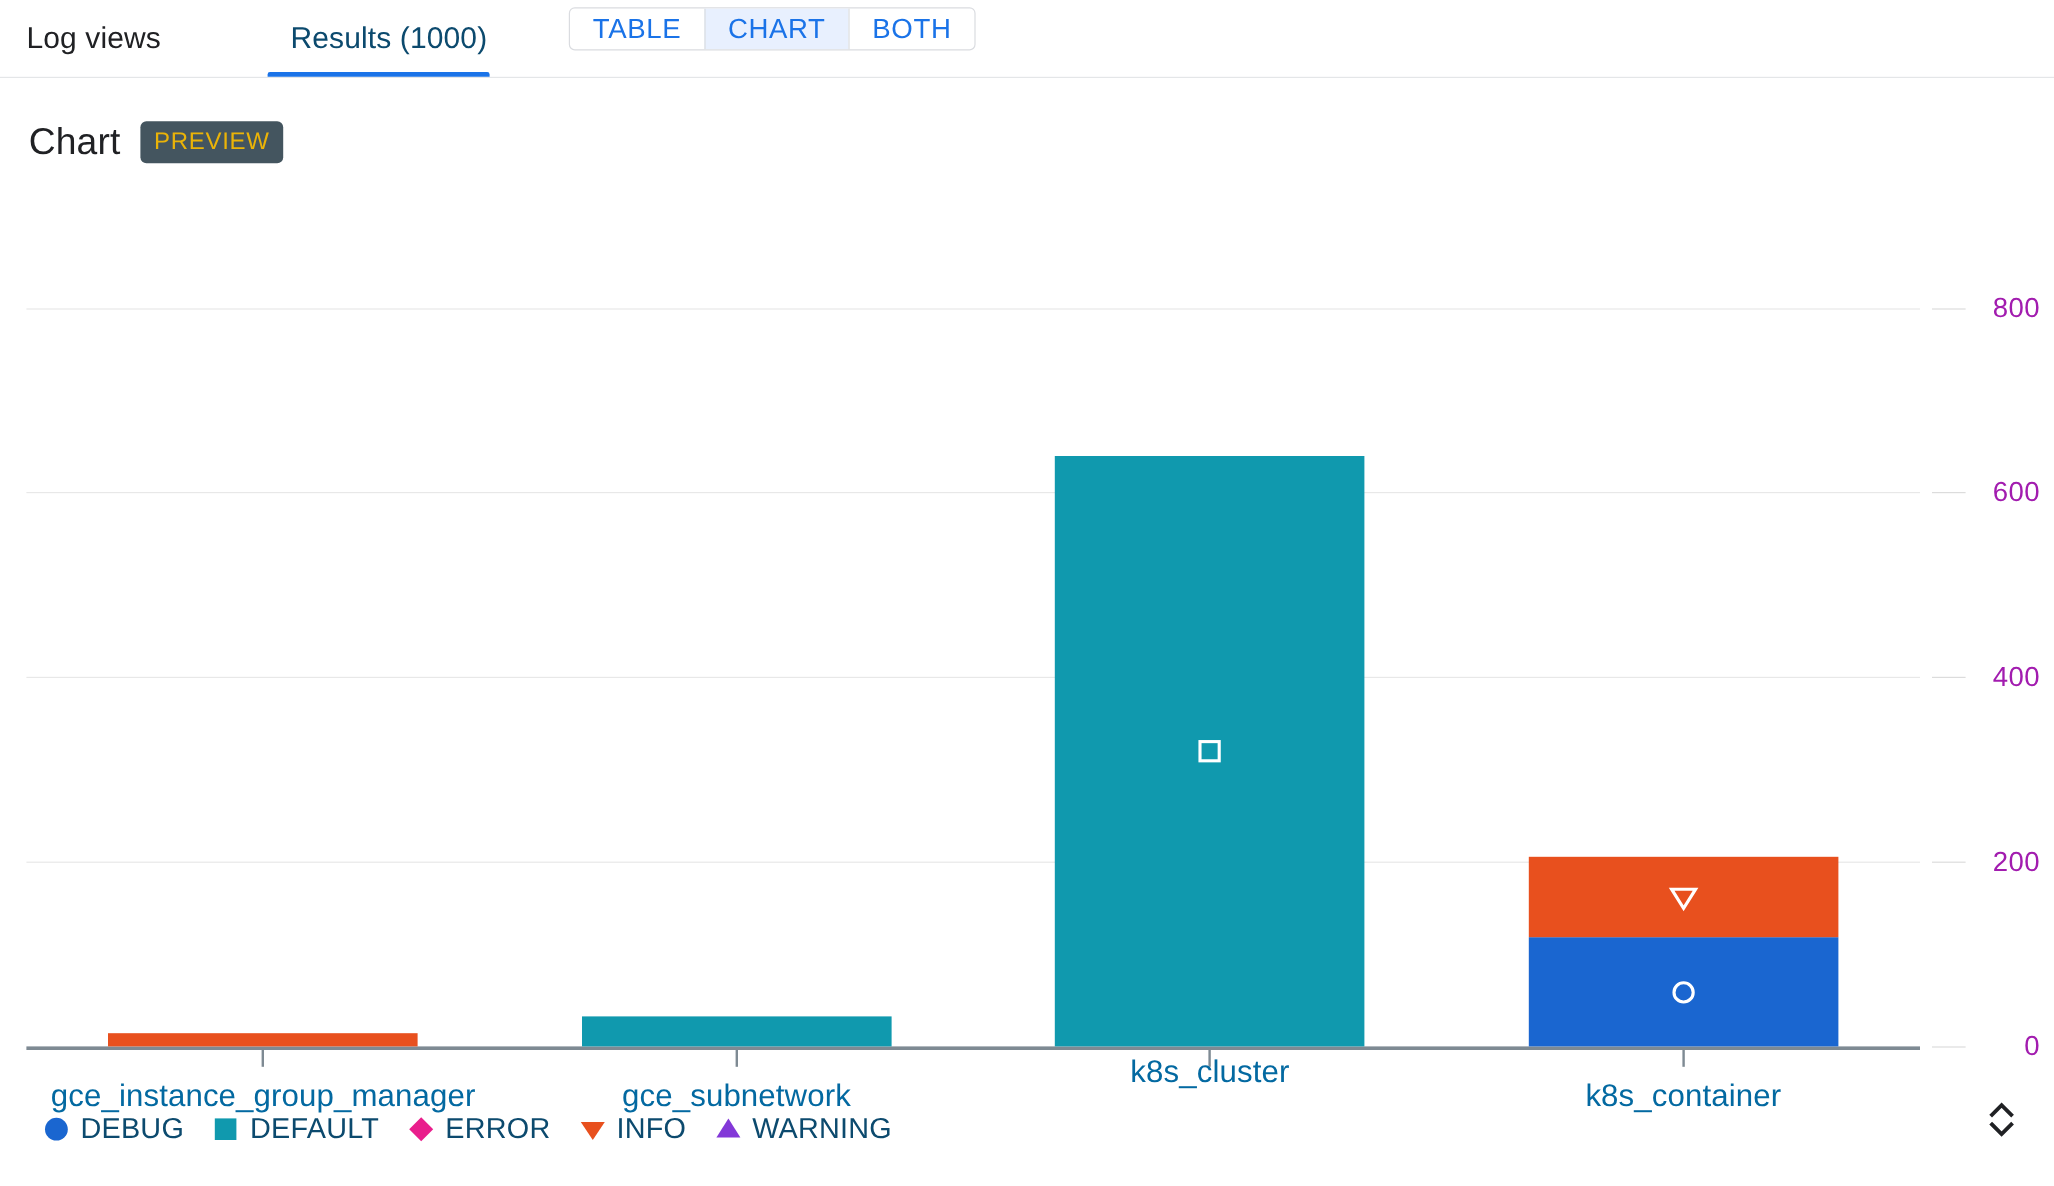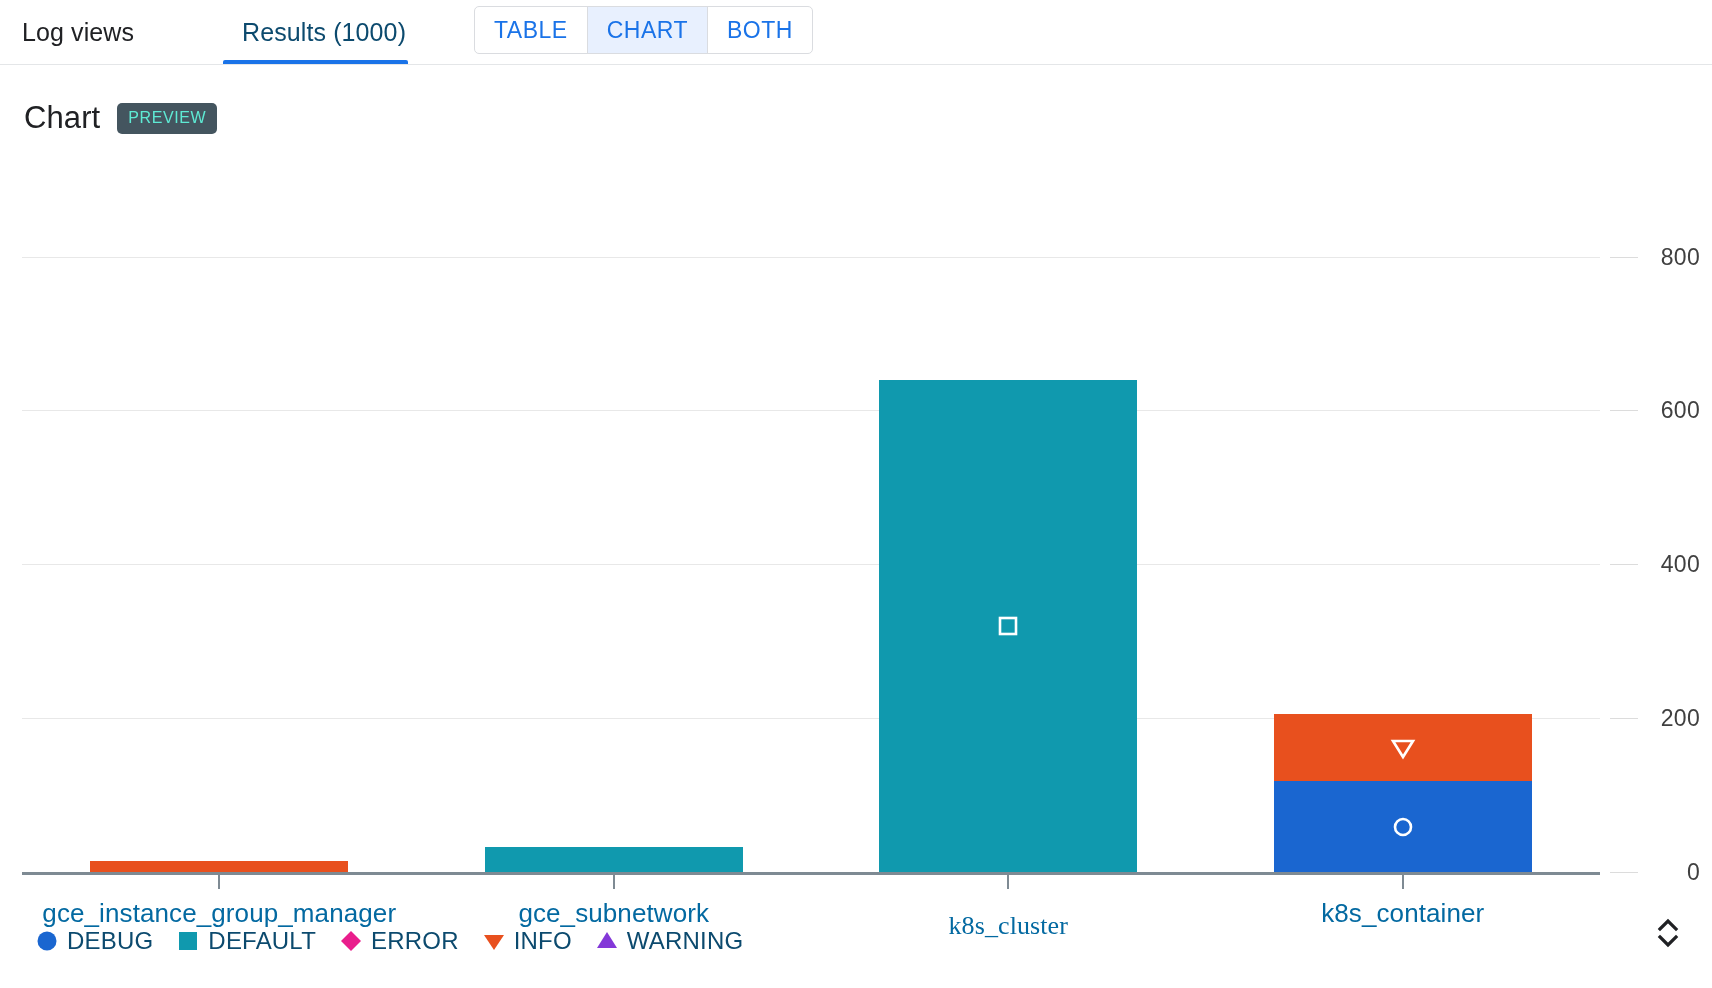--- a/index.html
+++ b/index.html
@@ -36,21 +36,21 @@
     left: 223px; bottom: 0;
     width: 185px; height: 4px;
     background: #1a73e8;
     border-radius: 2px 2px 0 0;
   }
 
   .viewtoggle {
     position: absolute;
     left: 474px; top: 6px;
     display: flex;
-    height: 48px;
+    height: 36px;
     border: 1px solid #dadce0;
     border-radius: 5px;
     overflow: hidden;
     background: #fff;
   }
   .viewtoggle button {
     border: none;
     background: transparent;
     color: #1a73e8;
     font-family: inherit;
@@ -72,22 +72,22 @@
     height: 78px;
   }
   .chart-title {
     font-size: 31px;
     color: #202124;
     font-weight: 400;
     letter-spacing: .1px;
   }
   .preview-badge {
     background: #44555f;
-    color: #5eead4;
-    font-size: 16px;
+    color: #eab308;
+    font-size: 20px;
     letter-spacing: .6px;
     padding: 7px 11px 8px;
     border-radius: 5px;
     line-height: 1;
   }
 
   
   .chart-wrap {
     position: relative;
     width: 1712px;
@@ -110,21 +110,21 @@
   .gridtick {
     position: absolute;
     width: 28px; height: 1px;
     background: #dcdcdc;
     right: -38px;
   }
   .ylabel {
     position: absolute;
     right: -100px;
     font-size: 23px;
-    color: #404040;
+    color: #a21caf;
     transform: translateY(-50%);
     letter-spacing: .3px;
     white-space: nowrap;
   }
   .axis-line {
     position: absolute;
     left: 0; right: 0;
     height: 3px;
     background: #7e8a93;
   }
@@ -226,21 +226,21 @@
       <div class="gridtick" style="top: 113.545px;"></div>
       <div class="ylabel" style="top: 113.545px;">800</div>
       <div class="axis-line" style="top: 729px;"></div>
       <div class="xtick" style="left: 197.25px; top: 732px;"></div>
       <div class="xlabel" style="left: 197.25px; top: 755px;">gce_instance_group_manager</div>
       <div class="bar" style="left: 68.25px; top: 718.23px; width: 258px; height: 10.7705px; background: rgb(232, 80, 30);"></div>
       <div class="xtick" style="left: 591.75px; top: 732px;"></div>
       <div class="xlabel" style="left: 591.75px; top: 755px;">gce_subnetwork</div>
       <div class="bar" style="left: 462.75px; top: 703.612px; width: 258px; height: 25.3875px; background: rgb(16, 153, 174);"></div>
       <div class="xtick" style="left: 986.25px; top: 732px;"></div>
-      <div class="xlabel" style="left: 986.25px; top: 768px; font-family: Liberation Serif, serif;">k8s_cluster</div>
+      <div class="xlabel" style="left: 986.25px; top: 735px;">k8s_cluster</div>
       <div class="bar" style="left: 857.25px; top: 236.636px; width: 258px; height: 492.364px; background: rgb(16, 153, 174);">
         <svg width="30" height="30" viewBox="0 0 30 30" class="marker">
           <rect x="7" y="7" width="16" height="16" fill="none" stroke="#ffffff" stroke-width="2.6"></rect>
         </svg>
       </div>
       <div class="xtick" style="left: 1380.75px; top: 732px;"></div>
       <div class="xlabel" style="left: 1380.75px; top: 755px;">k8s_container</div>
       <div class="bar" style="left: 1251.75px; top: 638.22px; width: 258px; height: 90.7795px; background: rgb(26, 102, 208);">
         <svg width="30" height="30" viewBox="0 0 30 30" class="marker">
           <circle cx="15" cy="15" r="8" fill="none" stroke="#ffffff" stroke-width="2.6"></circle>

